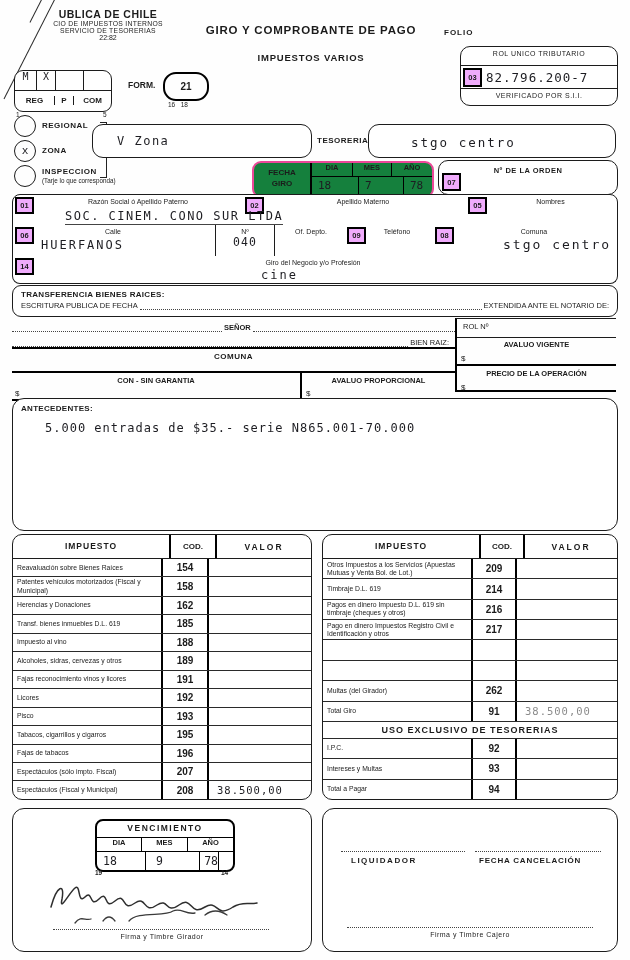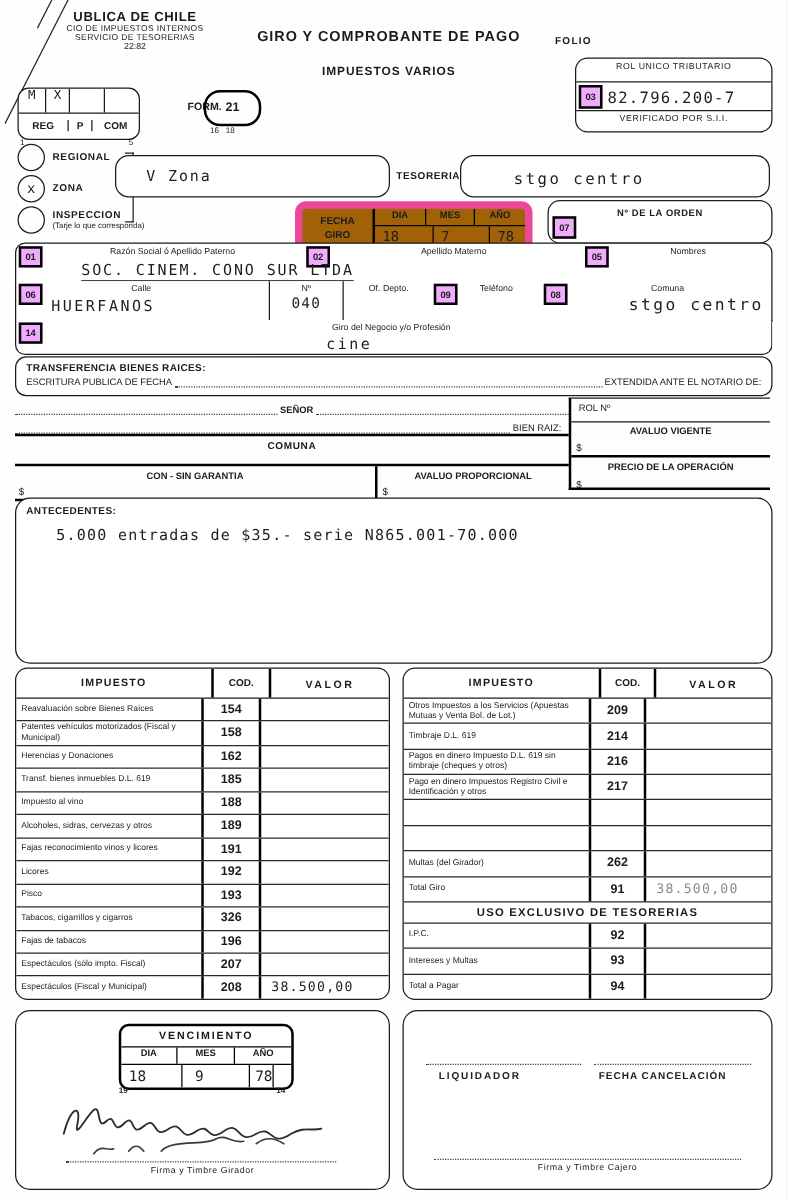--- a/index.html
+++ b/index.html
@@ -65,42 +65,42 @@
     </div>
     <div style="display:flex;height:19px;font-weight:bold;font-size:8px;align-items:center;">
       <div style="width:39px;border-right:1.5px solid #1c1c1c;text-align:center;">REG</div>
       <div style="width:18px;border-right:1.5px solid #1c1c1c;text-align:center;">P</div>
       <div style="flex:1;text-align:center;">COM</div>
     </div>
   </div>
   <div class="abs" style="left:16px;top:111px;font-size:6.5px;">1</div>
   <div class="abs" style="left:103px;top:111px;font-size:6.5px;">5</div>
 
-  <div class="abs b" style="left:128px;top:80px;font-size:8.5px;margin-left:22px;">FORM.</div>
+  <div class="abs b" style="left:128px;top:80px;font-size:8.5px;">FORM.</div>
   <div class="abs" style="left:163px;top:72px;width:42px;height:25px;border:2.5px solid #000;border-radius:13px;display:flex;align-items:center;justify-content:center;font-weight:bold;font-size:10px;">21</div>
   <div class="abs" style="left:168px;top:101px;font-size:6.5px;white-space:pre;">16   18</div>
 
   <div class="abs" style="left:14px;top:115px;width:20px;height:20px;border:1.5px solid #1c1c1c;border-radius:50%;"></div>
   <div class="abs b lbl8" style="left:42px;top:121px;letter-spacing:.5px;">REGIONAL</div>
   <div class="abs mono" style="left:14px;top:140px;width:20px;height:20px;border:1.5px solid #1c1c1c;border-radius:50%;text-align:center;font-size:11px;line-height:20px;">x</div>
   <div class="abs b lbl8" style="left:42px;top:146px;letter-spacing:.5px;">ZONA</div>
   <div class="abs" style="left:14px;top:165px;width:20px;height:20px;border:1.5px solid #1c1c1c;border-radius:50%;"></div>
   <div class="abs b lbl8" style="left:42px;top:167px;letter-spacing:.5px;">INSPECCION</div>
   <div class="abs" style="left:42px;top:177px;font-size:6.3px;">(Tarje lo que corresponda)</div>
   <div class="abs" style="left:100px;top:122px;width:6px;height:54px;border-right:1.5px solid #222;border-top:1.5px solid #222;border-bottom:1.5px solid #222;"></div>
 
   <div class="abs box" style="left:92px;top:124px;width:218px;height:32px;border-radius:11px;">
     <div class="mono" style="font-size:12px;letter-spacing:1.5px;padding:9px 0 0 24px;">V Zona</div>
   </div>
   <div class="abs b lbl8" style="left:317px;top:136px;letter-spacing:.5px;">TESORERIA</div>
   <div class="abs box" style="left:368px;top:124px;width:246px;height:32px;border-radius:11px;">
     <div class="mono" style="font-size:12.5px;letter-spacing:2px;padding:10px 0 0 42px;">stgo centro</div>
   </div>
 
-  <div class="abs" style="left:236px;top:161px;width:178px;height:33px;border:6px solid #ec4899;border-radius:9px;display:flex;overflow:hidden;background:#a16207;">
+  <div class="abs" style="left:252px;top:161px;width:178px;height:33px;border:2px solid #ec4899;border-radius:9px;display:flex;overflow:hidden;background:#15803d;">
     <div style="width:56px;border-right:2px solid #000;text-align:center;font-weight:bold;font-size:8px;padding-top:4px;line-height:1.4;">
       <div>FECHA</div>
       <div>GIRO</div>
     </div>
     <div style="flex:1;display:flex;flex-direction:column;">
       <div style="display:flex;height:13px;border-bottom:1.5px solid #000;font-weight:bold;font-size:7.5px;text-align:center;">
         <div style="width:40px;border-right:1.5px solid #000;">DIA</div>
         <div style="width:38px;border-right:1.5px solid #000;">MES</div>
         <div style="flex:1;">AÑO</div>
       </div>
@@ -257,21 +257,21 @@
         <div class="tcell-cod">192</div>
         <div class="tcell-val mono"></div>
       </div>
     <div class="trow">
         <div class="tcell-label">Pisco</div>
         <div class="tcell-cod">193</div>
         <div class="tcell-val mono"></div>
       </div>
     <div class="trow">
         <div class="tcell-label">Tabacos, cigarrillos y cigarros</div>
-        <div class="tcell-cod">326</div>
+        <div class="tcell-cod">195</div>
         <div class="tcell-val mono"></div>
       </div>
     <div class="trow">
         <div class="tcell-label">Fajas de tabacos</div>
         <div class="tcell-cod">196</div>
         <div class="tcell-val mono"></div>
       </div>
     <div class="trow">
         <div class="tcell-label">Espectáculos (sólo impto. Fiscal)</div>
         <div class="tcell-cod">207</div>

